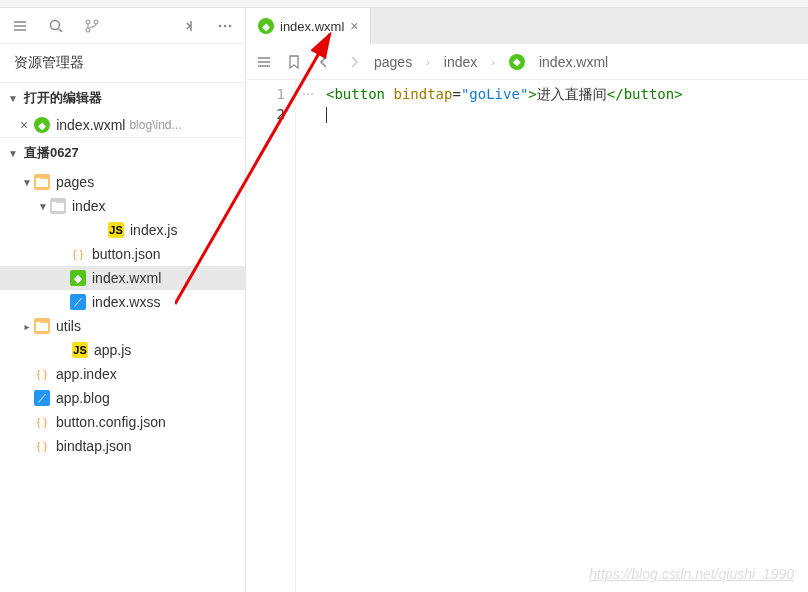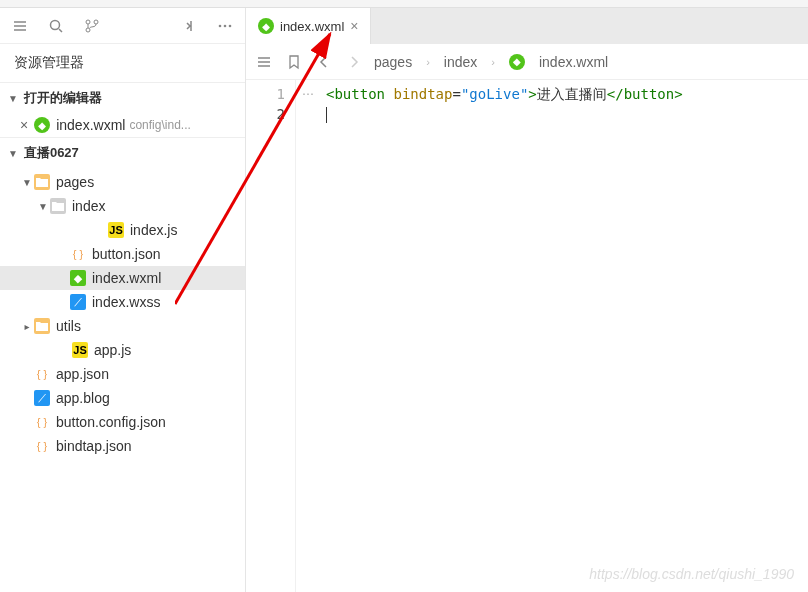--- a/index.html
+++ b/index.html
@@ -61,21 +61,21 @@
     .dots-col { width: 24px; padding-top: 4px; text-align: center; font-size: 12px; color: #aaa; line-height: 20px; background: #fff; }
     .code { flex: 1; padding: 4px 0 0 6px; font-family: Consolas, monospace; font-size: 14px; line-height: 20px; white-space: pre; }
     .tok-tag { color: #117a00; }
     .tok-attr { color: #a07800; }
     .tok-val { color: #1078d0; }
     .tok-text { color: #333; text-align: center; }
     .caret { border-left: 1px solid #333; height: 16px; display: inline-block; vertical-align: middle; }
     
     .arrow-svg { position: absolute; top: 32px; left: 175px; width: 170px; height: 275px; pointer-events: none; z-index: 100; }
     
-    .watermark { position: absolute; bottom: 10px; right: 14px; color: #ddd; font-size: 14px; font-style: italic; }
+    .watermark { position: absolute; bottom: 10px; right: 14px; color: #ddd; font-size: 14px; font-style: italic; text-decoration: underline; }
   </style>
 </head>
 <body>
 
 <div class="top-menu"></div>
 
 <div class="main-container">
 
   <div class="left-panel">
     <div class="toolbar">
@@ -117,21 +117,21 @@
 
     <div class="section-header">
       <span class="chev">▼</span>
       <span>打开的编辑器</span>
     </div>
     <div class="editor-list">
       <div class="editor-item">
         <span class="close">×</span>
         <span class="icon icon-wxml" style="display:inline-flex;width:16px;height:16px;align-items:center;justify-content:center;border-radius:50%;font-size:10px;">◆</span>
         <span>index.wxml</span>
-        <span class="path">config\ind...</span>
+        <span class="path">blog\ind...</span>
       </div>
     </div>
 
     <div class="section-header">
       <span class="chev">▼</span>
       <span>直播0627</span>
     </div>
 
     <div class="tree" id="tree">
         <div class="tree-item depth-1">
@@ -182,21 +182,21 @@
           <span>utils</span>
         </div>
         <div class="tree-item depth-1">
           <span class="chev"></span>
           <span class="icon icon-js">JS</span>
           <span>app.js</span>
         </div>
         <div class="tree-item depth-1">
           <span class="chev"></span>
           <span class="icon icon-json">{ }</span>
-          <span>app.json</span>
+          <span>app.index</span>
         </div>
         <div class="tree-item depth-1">
           <span class="chev"></span>
           <span class="icon icon-wxss">⟋</span>
           <span>app.blog</span>
         </div>
         <div class="tree-item depth-1">
           <span class="chev"></span>
           <span class="icon icon-json">{ }</span>
           <span>button.config.json</span>

